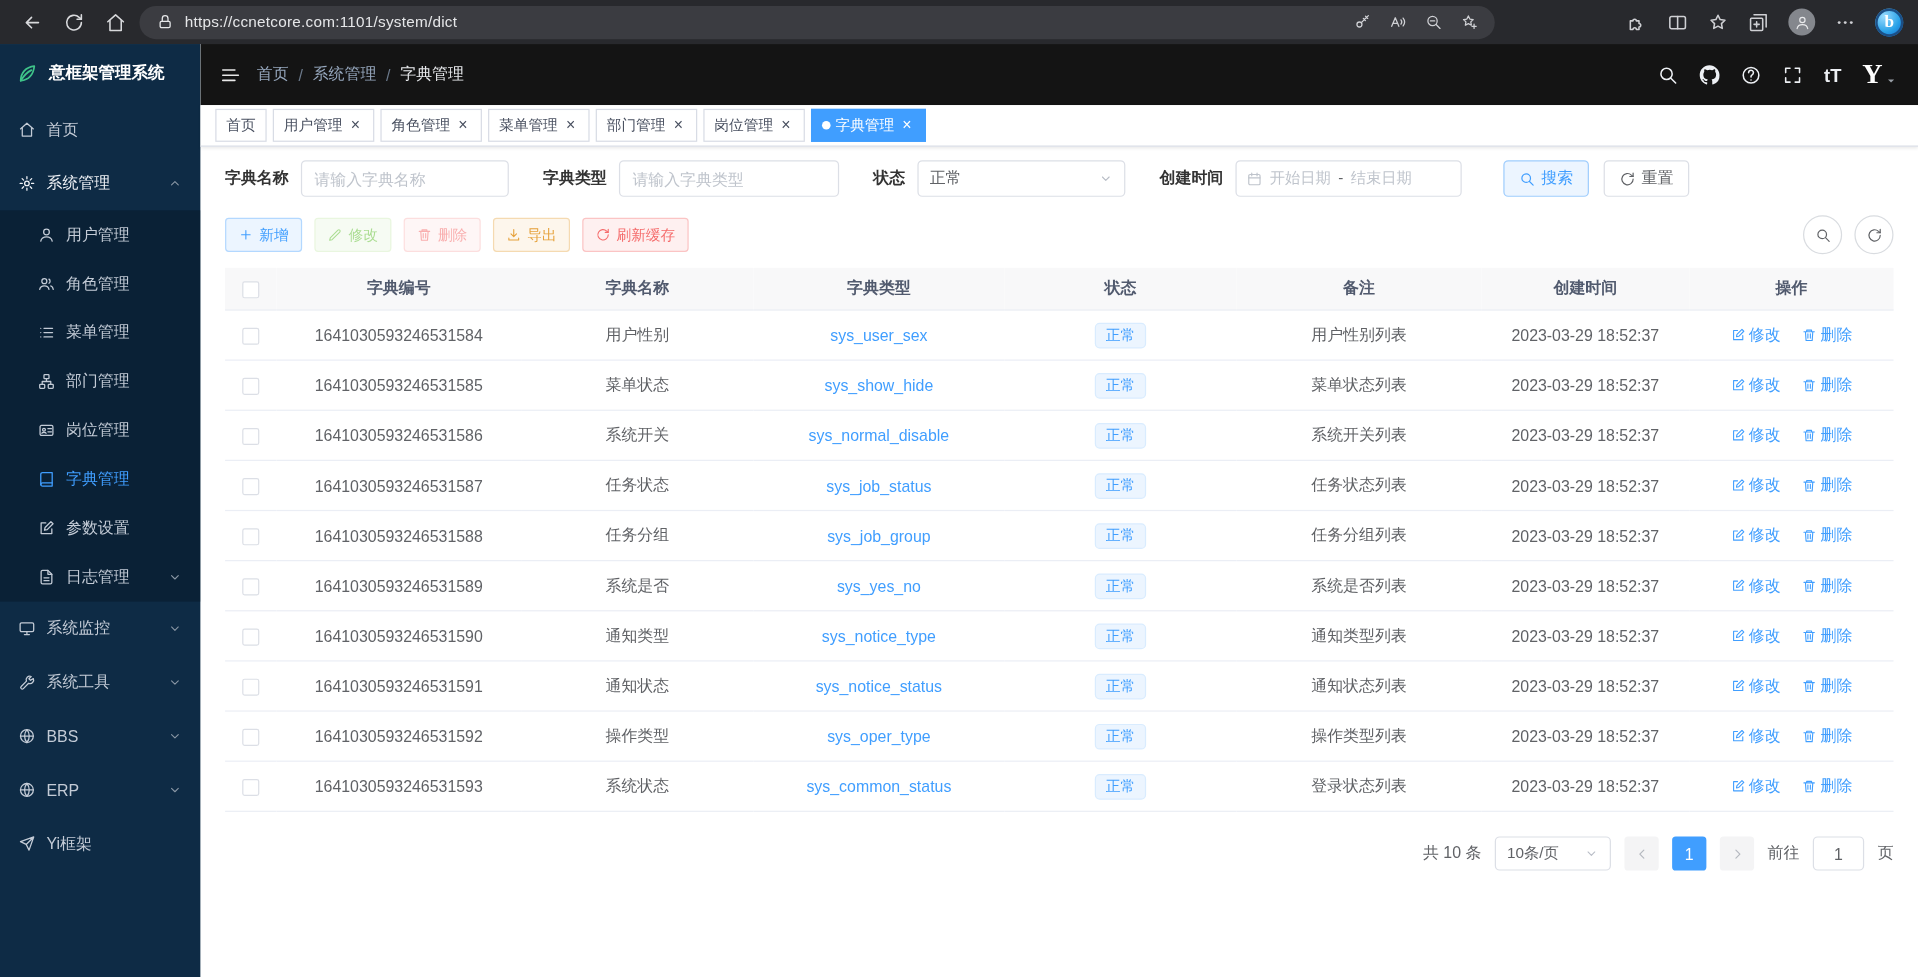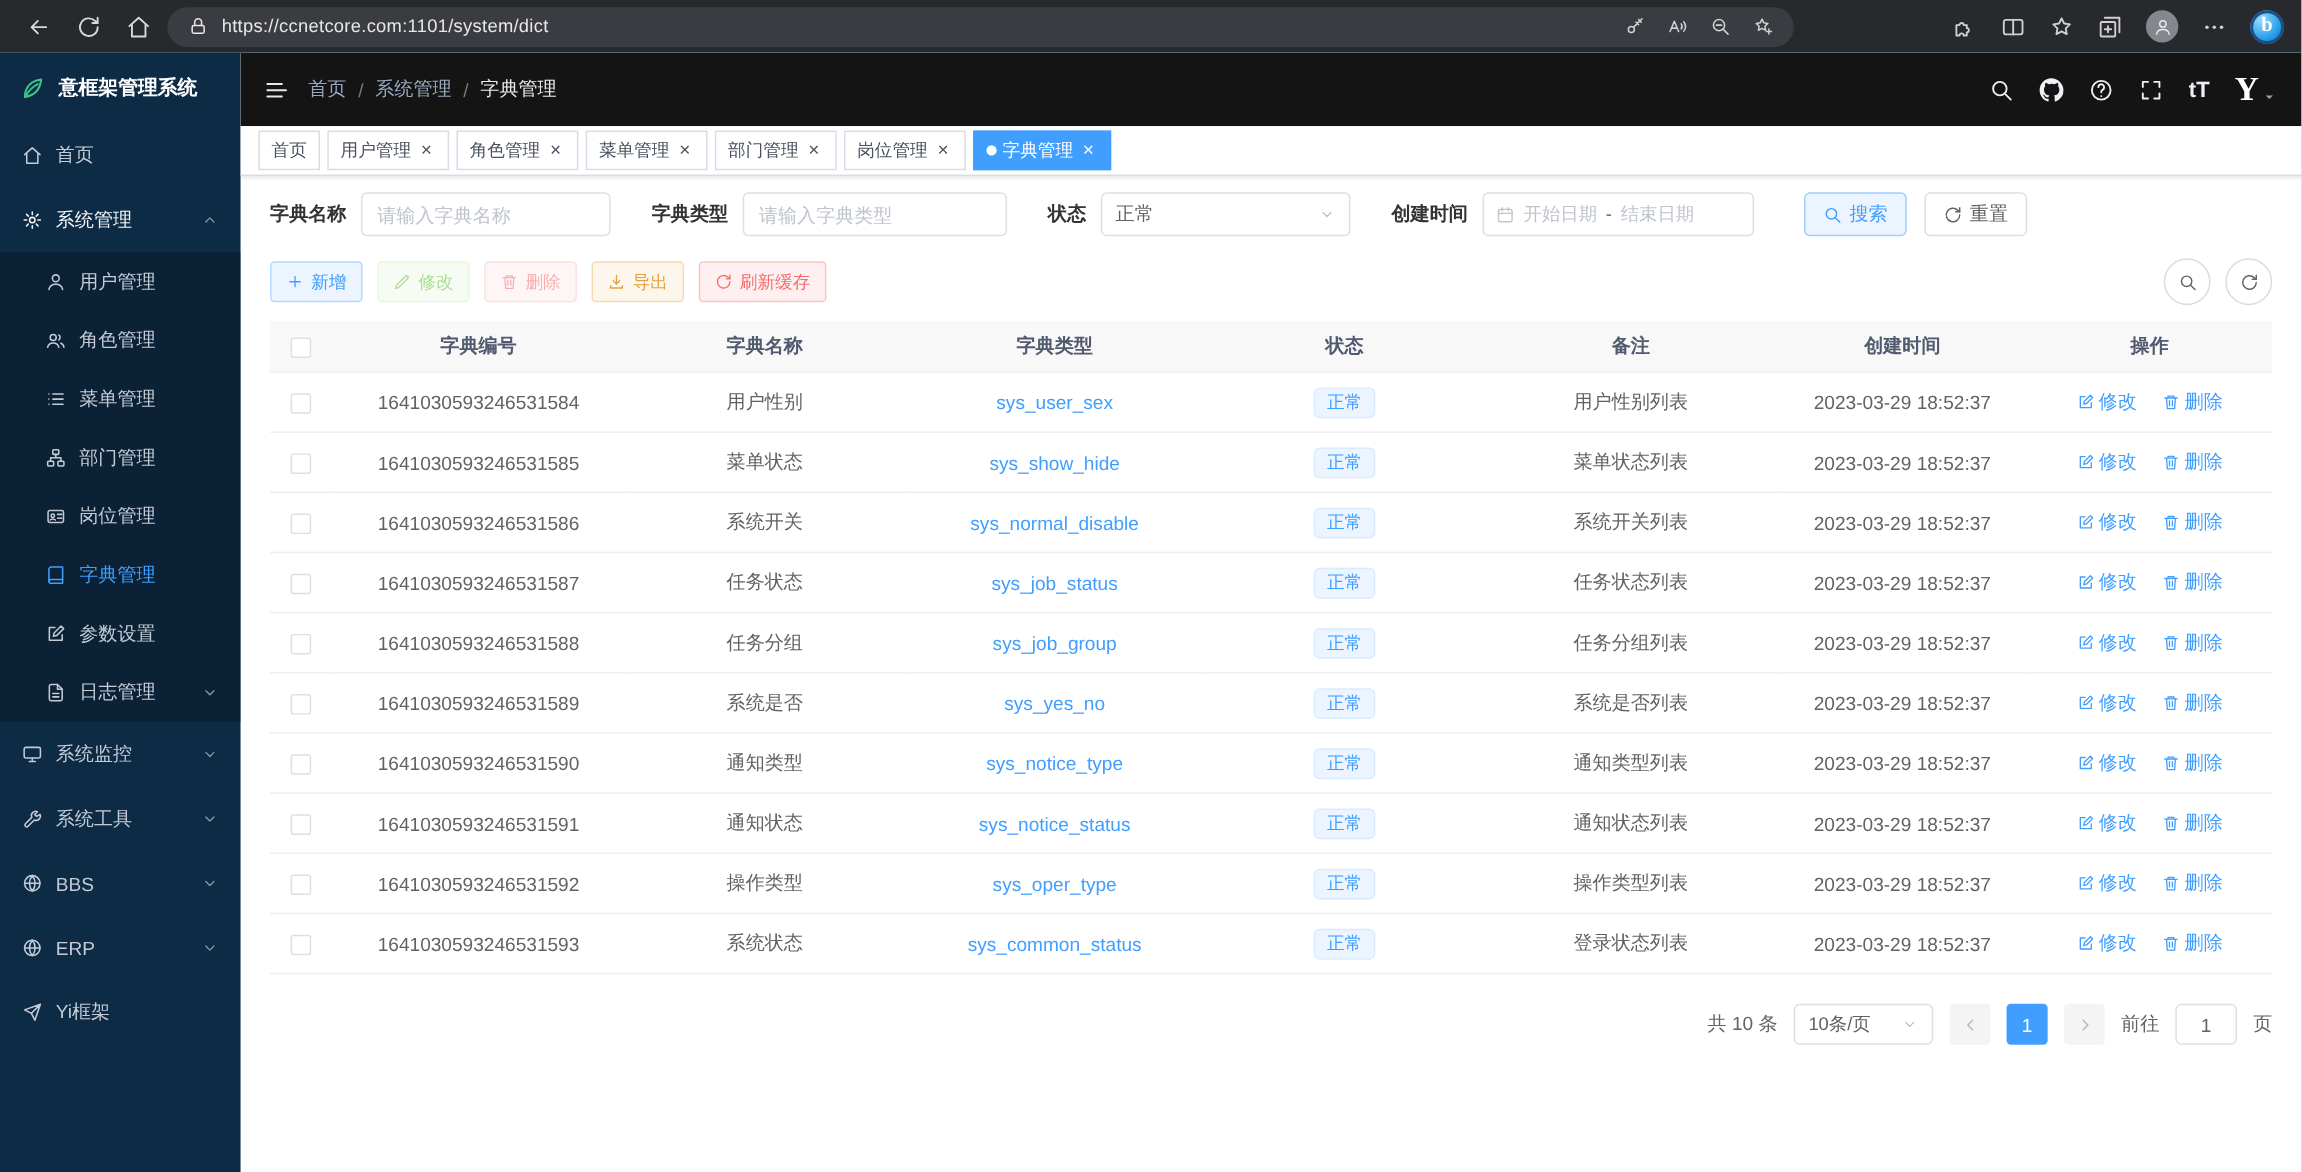--- a/index.html
+++ b/index.html
@@ -1,16 +1,16 @@
 <!DOCTYPE html>
 <html><head>
 <meta charset="utf-8">
 <style>
   html,body{margin:0;padding:0;background:#fff;}
-  .viewport{width:1918px;height:977px;overflow:hidden;position:relative;background:#0ea5e9;}
+  .viewport{width:1918px;height:977px;overflow:hidden;position:relative;background:#8b5cf6;}
   .canvas{width:1568px;height:799px;transform:scale(1.22321,1.22278);transform-origin:0 0;
           font-family:"Liberation Sans","DejaVu Sans",sans-serif;color:#606266;}
 
   
   .ic{width:16px;height:16px;display:block;fill:none;stroke:currentColor;stroke-width:1.8;
       stroke-linecap:round;stroke-linejoin:round;flex-shrink:0;}
   .ic.fill{fill:currentColor;stroke:none;}
   .ic13{width:13px;height:13px;}.ic14{width:14px;height:14px;}.ic17{width:17px;height:17px;}
   .ic12{width:12px;height:12px;}.ic19{width:19px;height:19px;}
 

